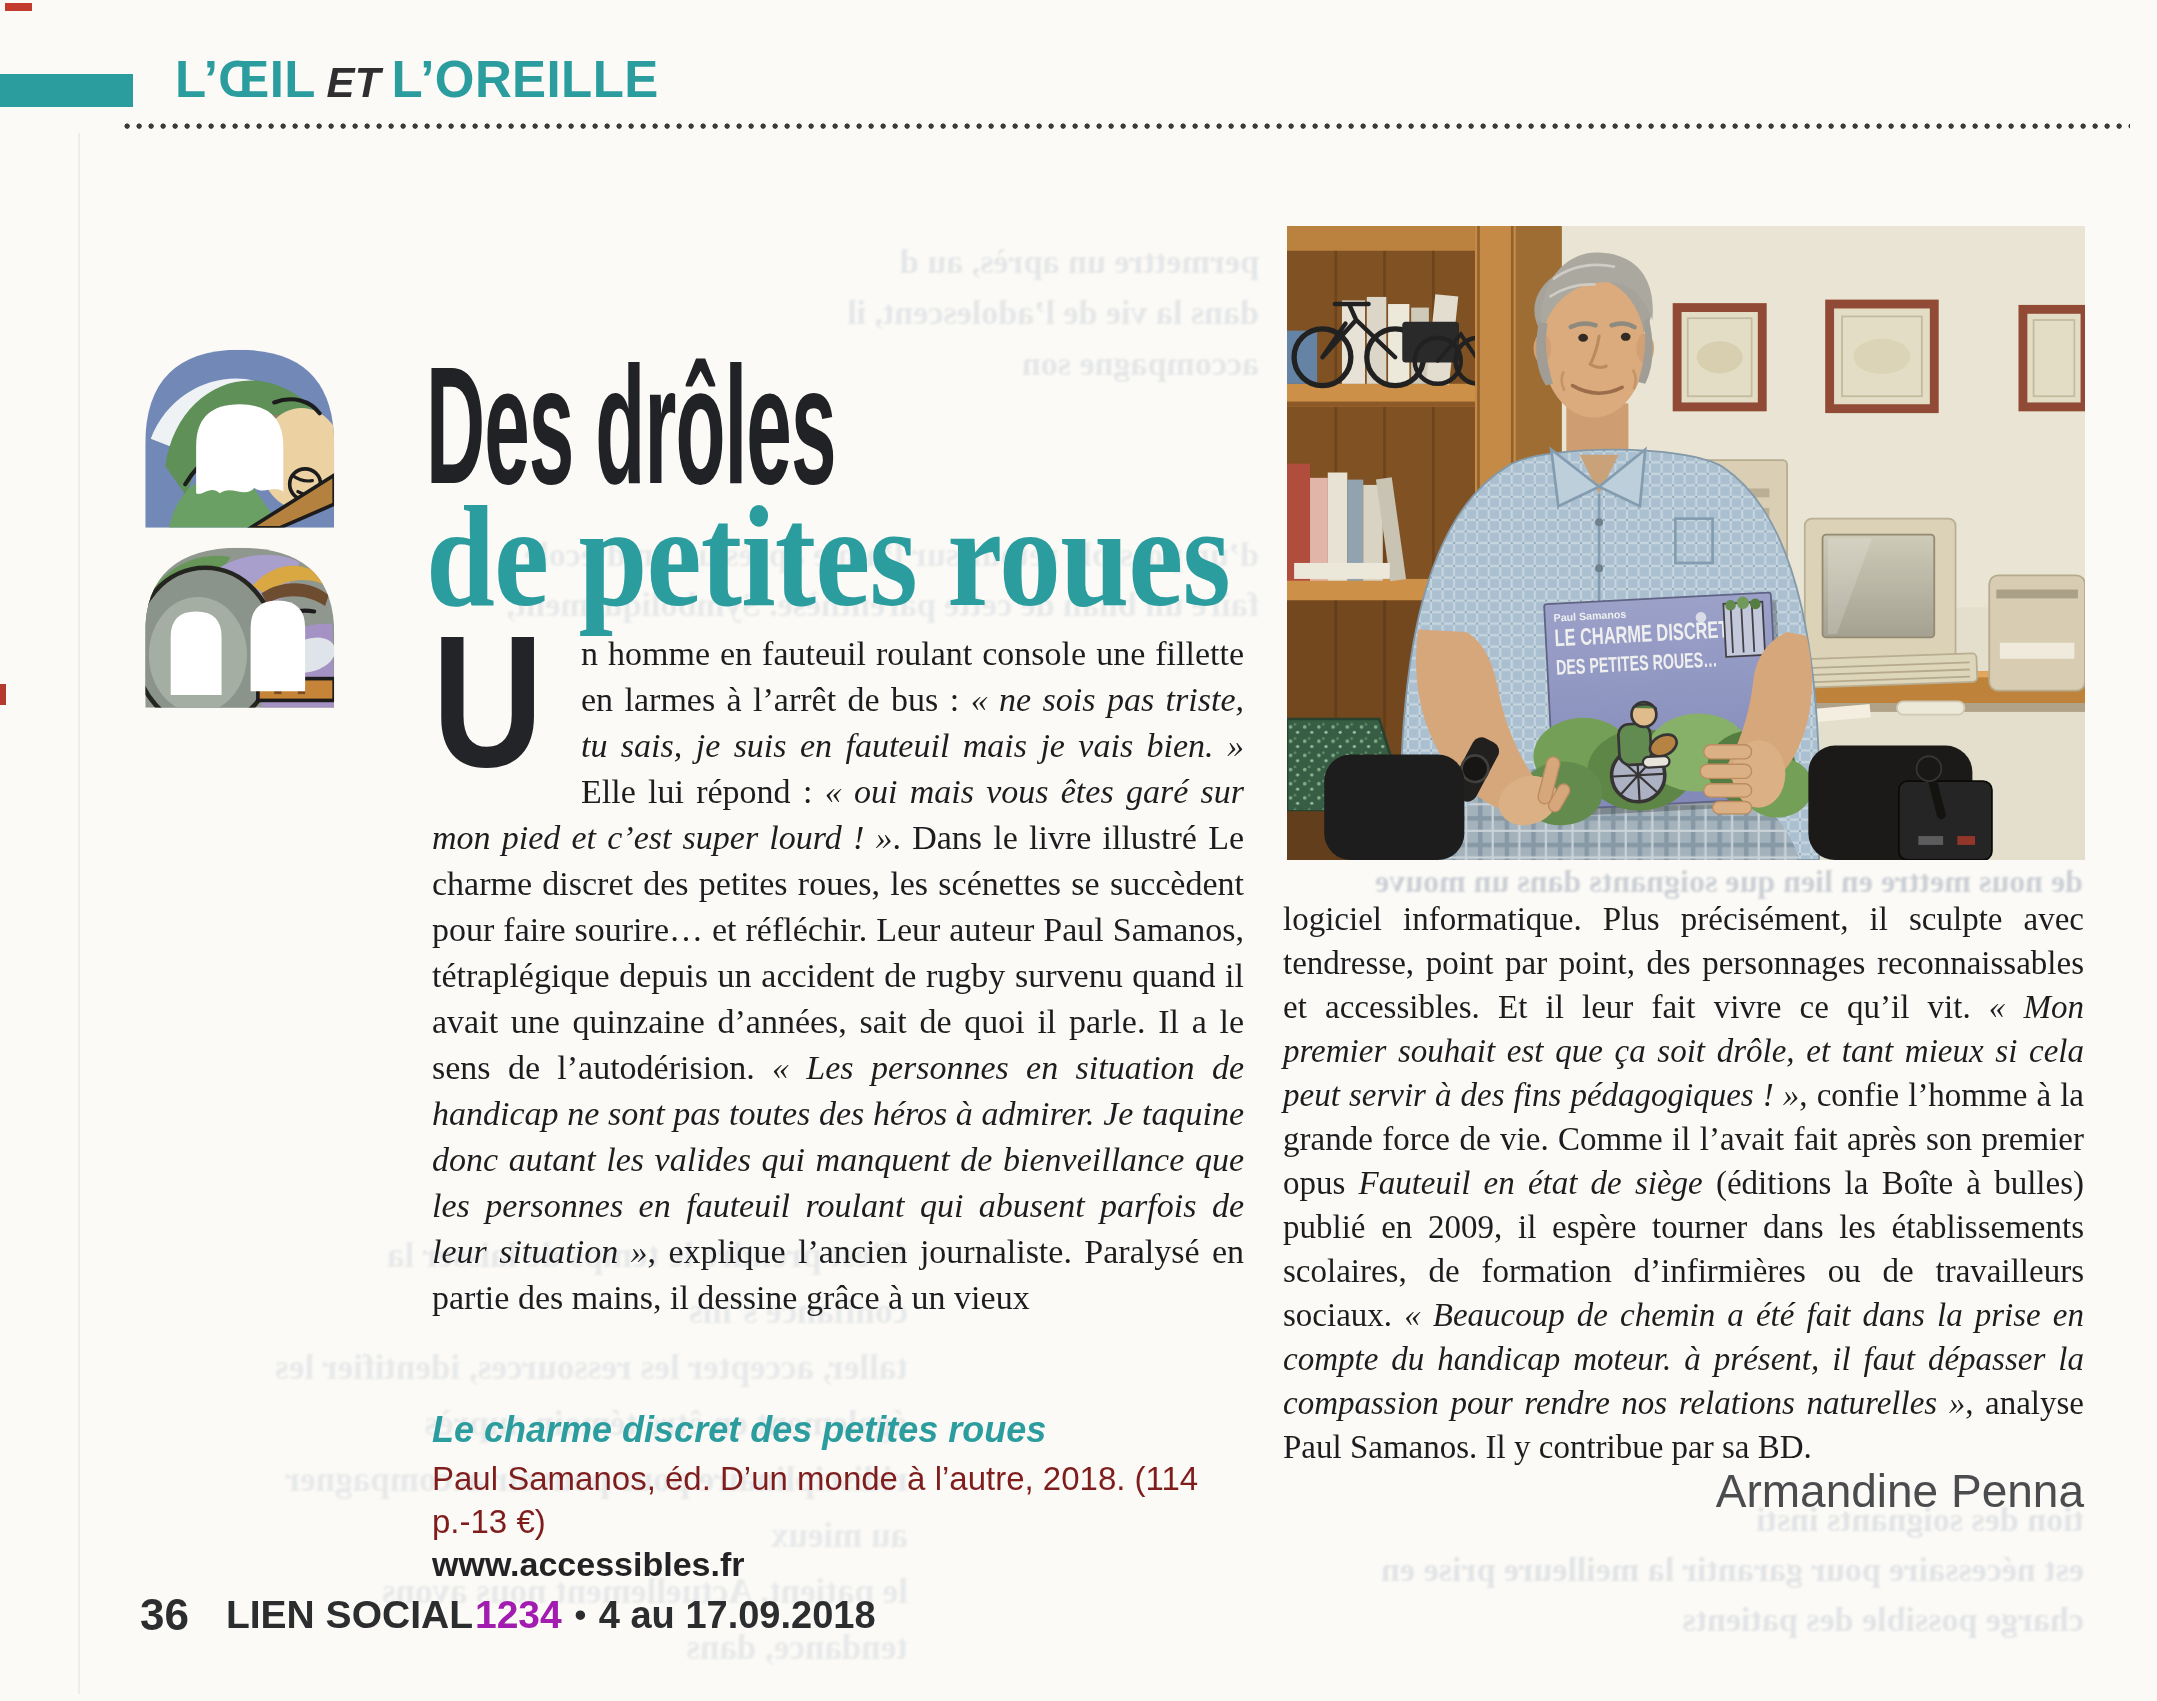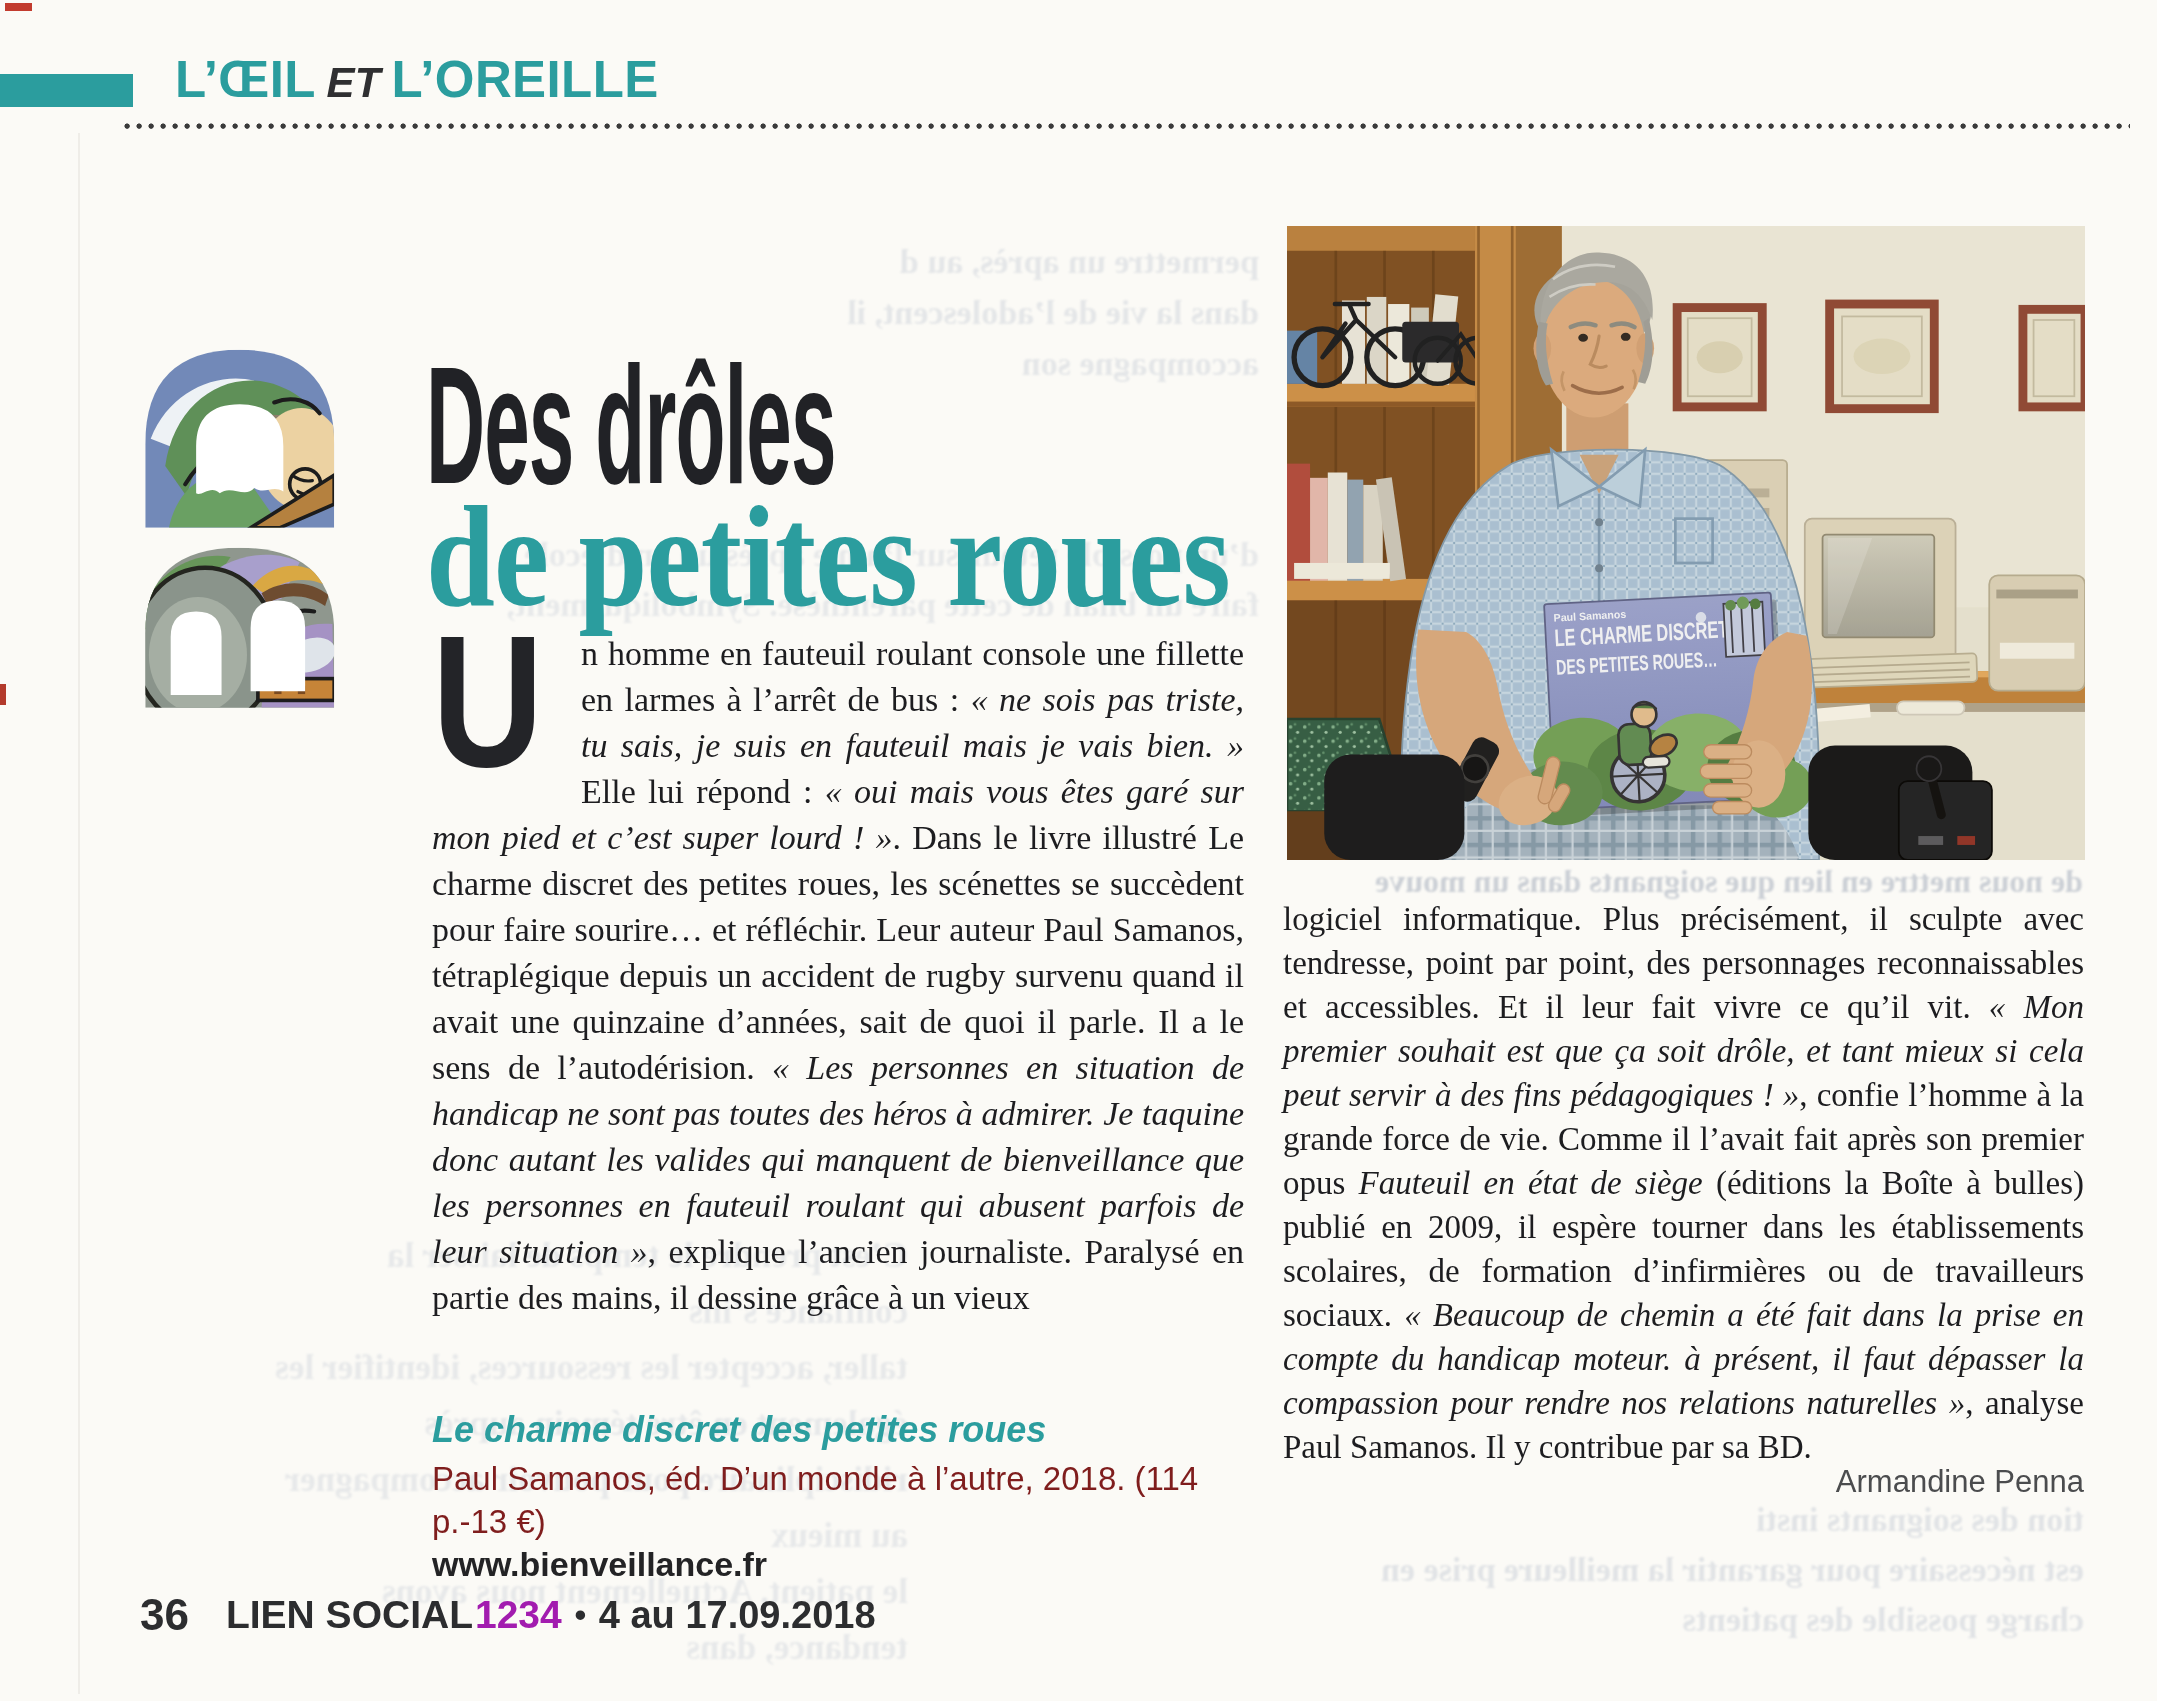--- a/index.html
+++ b/index.html
@@ -42,21 +42,21 @@
                 font-weight:800;font-size:188px;line-height:140px;color:#232428;
                 transform:scaleX(.82);transform-origin:0 0;}
 
   
   .bookbox{left:432px;top:1408px;width:801px;font-family:"Liberation Sans","DejaVu Sans",sans-serif;z-index:3;}
   .bookbox .bt{color:#2b9d9e;font-weight:700;font-style:italic;font-size:36px;line-height:44px;}
   .bookbox .bc{color:#7f1d1d;font-size:33px;line-height:43px;margin-top:5.3px;}
   .bookbox .bu{color:#232325;font-weight:700;font-size:34px;line-height:43px;}
 
   .byline{left:1283px;top:1464px;width:801px;text-align:right;z-index:4;
-          font-family:"Liberation Sans","DejaVu Sans",sans-serif;font-size:31px;color:#4b4c4e;}
+          font-family:"Liberation Sans","DejaVu Sans",sans-serif;font-size:46px;color:#4b4c4e;}
 
   
   .footer{left:140px;top:1590px;display:flex;align-items:center;z-index:3;
           font-family:"Liberation Sans","DejaVu Sans",sans-serif;color:#2c2d2f;white-space:nowrap;}
   .f-num{font-size:44px;font-weight:800;margin-right:37px;}
   .f-mag{font-size:39px;font-weight:700;}
   .f-issue{color:#a21caf;font-weight:700;font-size:39px;margin-left:2px;}
   .f-bullet{margin:0 12.4px;font-size:35px;}
   .f-date{font-size:38px;font-weight:600;}
 
@@ -161,21 +161,21 @@
 
   <div class="abs bodycol leftcol">
     <span class="dropcap">
         <span>U</span>
       </span><span><span>n homme en fauteuil roulant console une fillette en larmes à l’arrêt de bus : </span><span class="it">« ne sois pas triste, tu sais, je suis en fauteuil mais je vais bien. »</span><span> Elle lui répond : </span><span class="it">« oui mais vous êtes garé sur mon pied et c’est super lourd ! »</span><span>. Dans le livre illustré Le charme discret des petites roues, les scénettes se succèdent pour faire sourire… et réfléchir. Leur auteur Paul Samanos, tétraplégique depuis un accident de rugby survenu quand il avait une quinzaine d’années, sait de quoi il parle. Il a le sens de l’autodérision. </span><span class="it">« Les personnes en situation de handicap ne sont pas toutes des héros à admirer. Je taquine donc autant les valides qui manquent de bienveillance que les personnes en fauteuil roulant qui abusent parfois de leur situation »</span><span>, explique l’ancien journaliste. Paralysé en partie des mains, il dessine grâce à un vieux</span></span>
   </div>
 
   <div class="abs bookbox">
     <div class="bt">Le charme discret des petites roues</div>
     <div class="bc">Paul Samanos, éd. D’un monde à l’autre, 2018. (114 p.-13 €)</div>
-    <div class="bu">www.bienveillance.fr</div>
+    <div class="bu">www.accessibles.fr</div>
   </div>
 
   <div class="abs photo">
     <svg viewBox="0 0 900 715" preserveAspectRatio="none">
       <defs>
         <pattern id="shirtp" width="13" height="13" patternUnits="userSpaceOnUse">
           <rect width="13" height="13" fill="#a8c1d6"></rect>
           <path d="M0 6.5H13M6.5 0V13" stroke="#c6d8e5" stroke-width="2.5"></path>
           <circle cx="6.5" cy="6.5" r="1.3" fill="#8aa9c0"></circle>
         </pattern>

